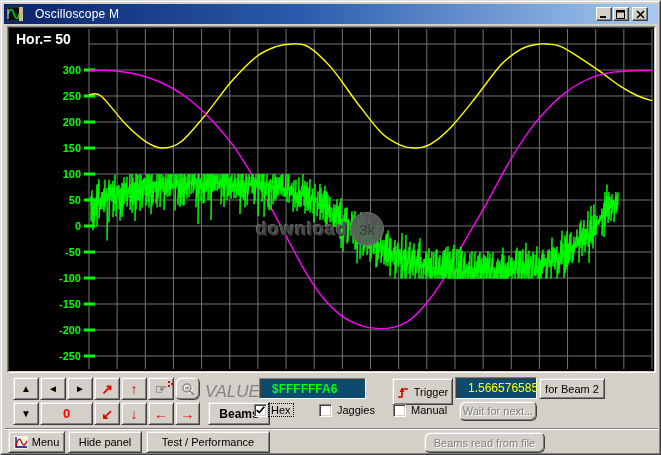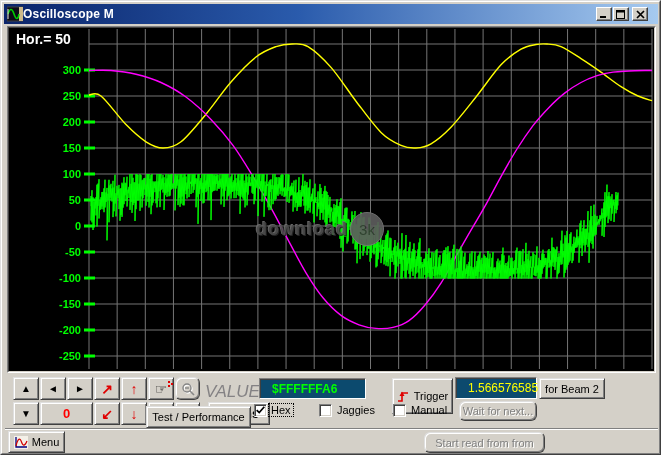--- a/index.html
+++ b/index.html
@@ -4,21 +4,21 @@
 <style>
   html,body{margin:0;padding:0;background:#3a6ea5;}
   body{width:661px;height:455px;position:relative;overflow:hidden;
        font-family:"Liberation Sans",sans-serif;font-size:11px;color:#000;}
   .frame{position:absolute;inset:0;background:#d4d0c8;border:1px solid;
          border-color:#dfdfdf #404040 #404040 #dfdfdf;box-sizing:border-box;}
   .frame-inner{position:absolute;inset:0;border:1px solid;border-color:#fff #808080 #808080 #fff;pointer-events:none;}
   .titlebar{position:absolute;left:3px;top:3px;width:654px;height:20px;
             background:linear-gradient(90deg,#0a246a,#2a5bac 45%,#a6caf0);
             display:flex;align-items:center;box-sizing:border-box;padding-left:3px;}
-  .title-text{color:#fff;font-weight:bold;font-size:12px;margin-left:0;letter-spacing:.2px;}
+  .title-text{color:#fff;font-weight:normal;font-size:12px;margin-left:12px;letter-spacing:.2px;}
   .tb-btns{margin-left:auto;margin-right:10px;display:flex;gap:1px;align-items:center;}
   .tb-btn{width:16px;height:14px;background:#d4d0c8;border:1px solid;border-color:#fff #404040 #404040 #fff;
           box-shadow:inset -1px -1px 0 #808080;display:flex;align-items:center;justify-content:center;box-sizing:border-box;}
   .tb-btn.close{margin-left:2px;}
   .scope-frame{position:absolute;left:6px;top:25px;width:649px;height:347px;box-sizing:border-box;
                border:1px solid;border-color:#808080 #fff #fff #808080;}
   .scope-inner{position:absolute;inset:0;border:1px solid;border-color:#404040 #d4d0c8 #d4d0c8 #404040;background:#000;}
   .hor-label{position:absolute;left:4px;top:3px;color:#fff;font-weight:bold;font-size:14px;background:#000;padding:0 3px;z-index:3;}
   .watermark{position:absolute;left:247px;top:184px;z-index:1;display:flex;align-items:center;opacity:.92;}
   .wm-text{font-size:18px;font-weight:bold;letter-spacing:1px;color:#4e4e4e;
@@ -212,21 +212,21 @@
   <div class="cb" style="left:253px;top:403px">
     <svg width="11" height="11" viewBox="0 0 13 13">
         <polyline points="2,6 5,9 11,2" fill="none" stroke="#000" stroke-width="2"></polyline>
       </svg>
   </div>
   <span class="cb-label focused" style="left:268px;top:403px">Hex</span>
 
   <div class="cb" style="left:318px;top:403px"></div>
   <span class="cb-label" style="left:334px;top:403px">Jaggies</span>
 
-  <div class="btn" style="left:391px;top:377px;width:61px;height:36px;gap:5px">
+  <div class="btn" style="left:391px;top:377px;width:61px;height:27px;gap:5px">
     <svg width="12" height="14" viewBox="0 0 12 14">
       <path d="M1 12 L5 12 L5 4 L11 4" fill="none" stroke="#e00000" stroke-width="1.6"></path>
       <path d="M2.5 7 L5 2.5 L7.5 7 Z" fill="#e00000"></path>
     </svg>
     <span>Trigger</span>
   </div>
   <div class="valbox yellow" style="left:454px;top:376px;width:82px;height:22px">1.566576585</div>
   <div class="btn" style="left:538px;top:377px;width:66px;height:21px">for Beam 2</div>
 
   <div class="cb" style="left:392px;top:403px"></div>
@@ -236,15 +236,16 @@
   <div class="divider"></div>
 
   <div class="btn" style="left:7px;top:430px;width:57px;height:22px;gap:4px">
     <svg width="14" height="13" viewBox="0 0 14 13">
       <rect x="0" y="0" width="14" height="13" fill="#f4f0e8"></rect>
       <path d="M2 1 L2 11 L13 11" fill="none" stroke="#000080" stroke-width="1.3"></path>
       <path d="M2 10 C4 2, 6 1.5, 7.5 6 C9 10.5, 11 10, 13 5" fill="none" stroke="#d00000" stroke-width="1.2"></path>
     </svg>
     <span>Menu</span>
   </div>
-  <div class="btn" style="left:145px;top:405px;width:105px;height:22px">Test / Performance</div>
-  <div class="btn disabled" style="left:423px;top:431px;width:121px;height:21px">Start read from from</div>
+  <div class="btn" style="left:67px;top:430px;width:74px;height:22px">Hide panel</div>
+  <div class="btn" style="left:145px;top:430px;width:124px;height:22px">Test / Performance</div>
+  <div class="btn disabled" style="left:423px;top:431px;width:121px;height:21px">Beams read from file</div>
 </div>
 
 </body></html>

